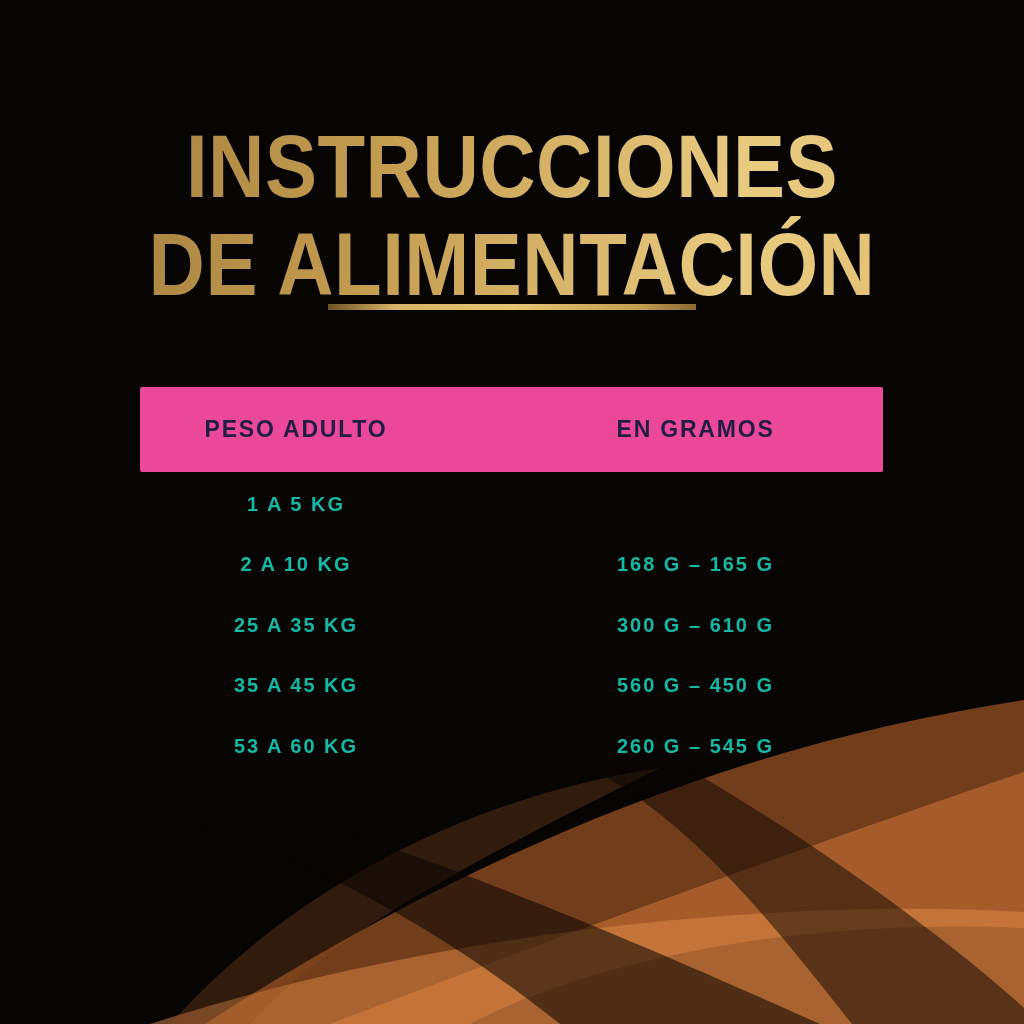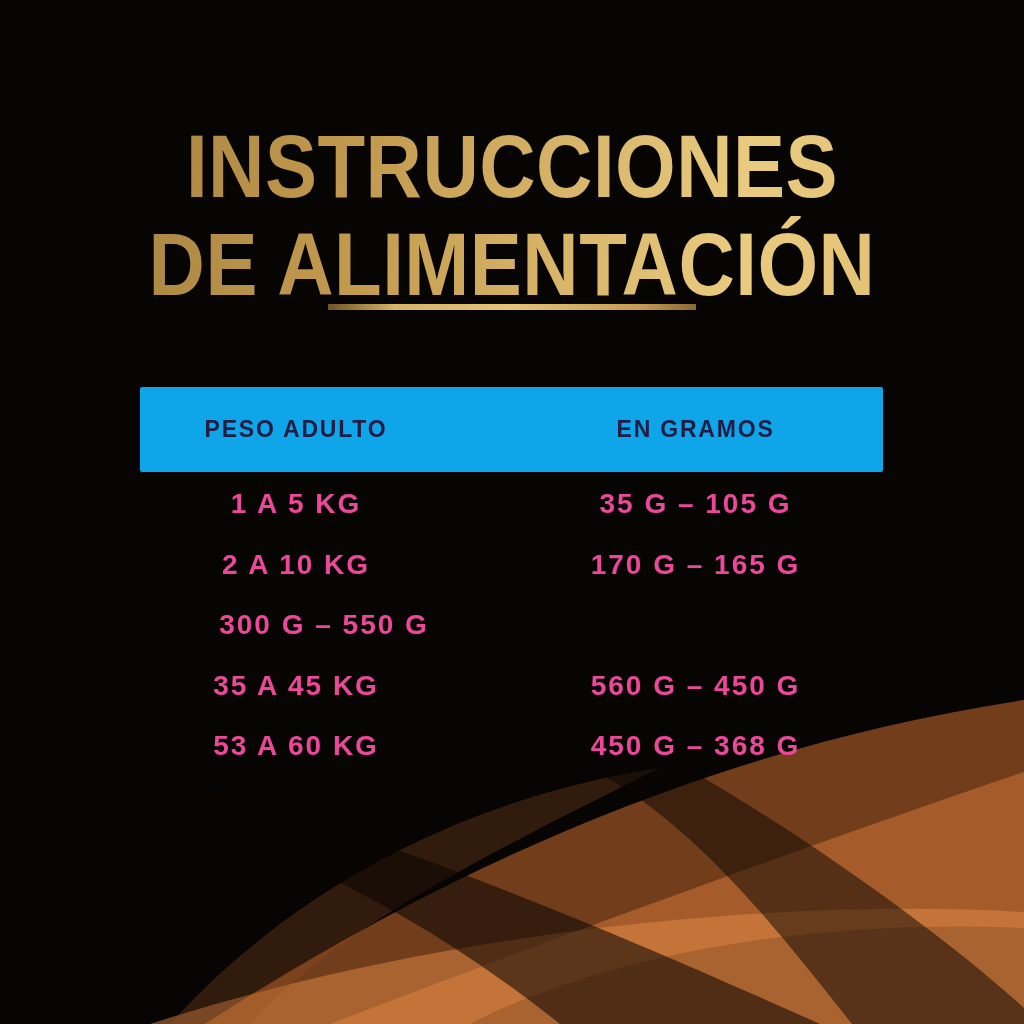--- a/index.html
+++ b/index.html
@@ -63,21 +63,21 @@
 
   
   .feeding-table {
     position: absolute;
     top: 387px;
     left: 140px;
     width: 743px;
     z-index: 2;
   }
   .thead {
-    background: #0ea5e9;
+    background: #ec4899;
     border-radius: 2px;
     height: 85px;
     display: grid;
     grid-template-columns: 42% 58%;
     align-items: center;
   }
   .thead .cell {
     text-align: center;
     color: #211d45;
     font-weight: bold;
@@ -90,23 +90,23 @@
 
   .tbody { margin-top: 2px; }
   .trow {
     height: 60.5px;
     display: grid;
     grid-template-columns: 42% 58%;
     align-items: center;
   }
   .trow .cell {
     text-align: center;
-    color: #ec4899;
+    color: #14b8a6;
     font-weight: bold;
-    font-size: 28px;
+    font-size: 20px;
     letter-spacing: 2px;
     white-space: nowrap;
   }
   .trow .cell.right { padding-left: 56px; }
 </style>
 </head>
 <body>
 
 <div class="stage">
 
@@ -130,33 +130,33 @@
   <section class="feeding-table">
     <div class="thead">
       <div class="cell left">PESO ADULTO</div>
       <div class="cell right">
         <span>EN GRAMOS</span>
       </div>
     </div>
     <div class="tbody" id="rows">
         <div class="trow">
           <div class="cell left">1 A 5 KG</div>
-          <div class="cell right">35 G – 105 G</div>
         </div>
         <div class="trow">
           <div class="cell left">2 A 10 KG</div>
-          <div class="cell right">170 G – 165 G</div>
+          <div class="cell right">168 G – 165 G</div>
         </div>
         <div class="trow">
-          <div class="cell right">300 G – 550 G</div>
+          <div class="cell left">25 A 35 KG</div>
+          <div class="cell right">300 G – 610 G</div>
         </div>
         <div class="trow">
           <div class="cell left">35 A 45 KG</div>
           <div class="cell right">560 G – 450 G</div>
         </div>
         <div class="trow">
           <div class="cell left">53 A 60 KG</div>
-          <div class="cell right">450 G – 368 G</div>
+          <div class="cell right">260 G – 545 G</div>
         </div>
       </div>
   </section>
 
 </div>
 
 </body></html>

